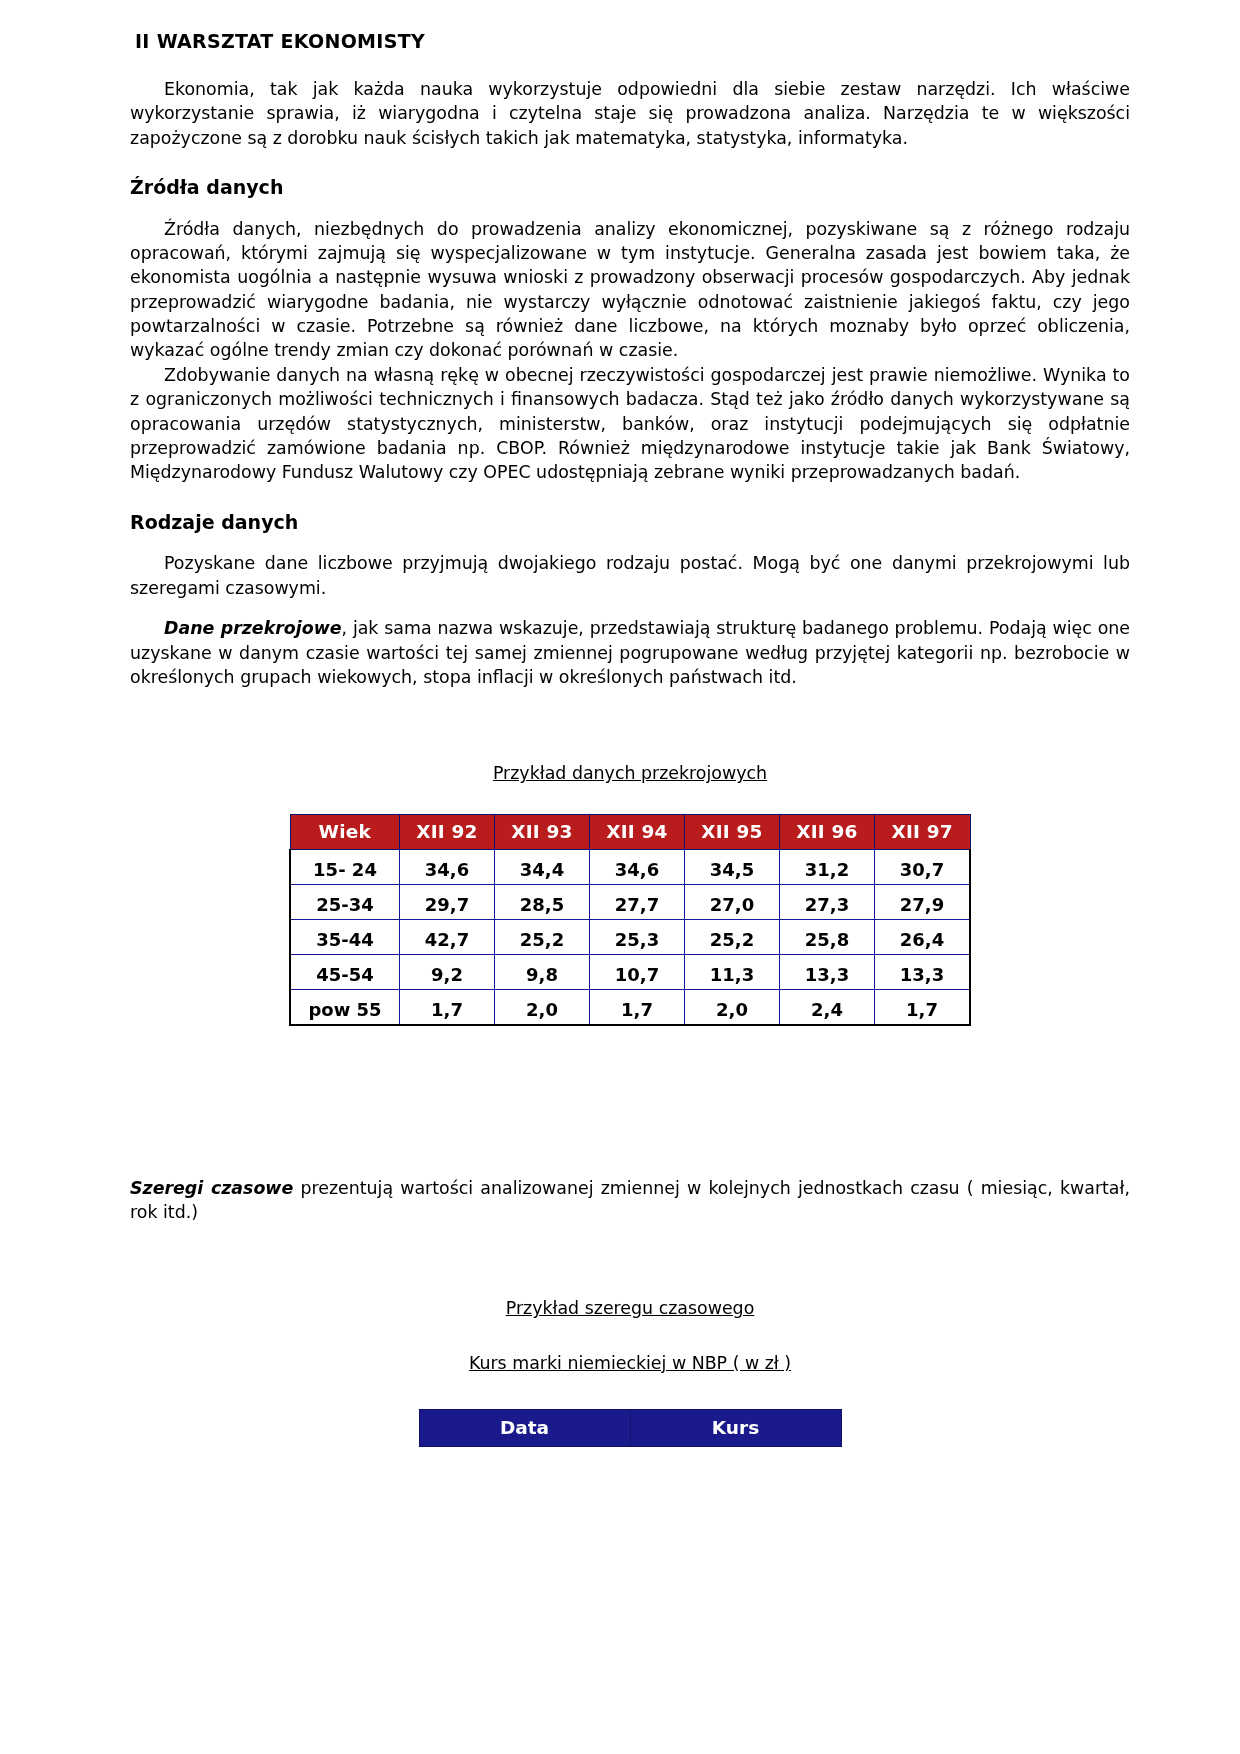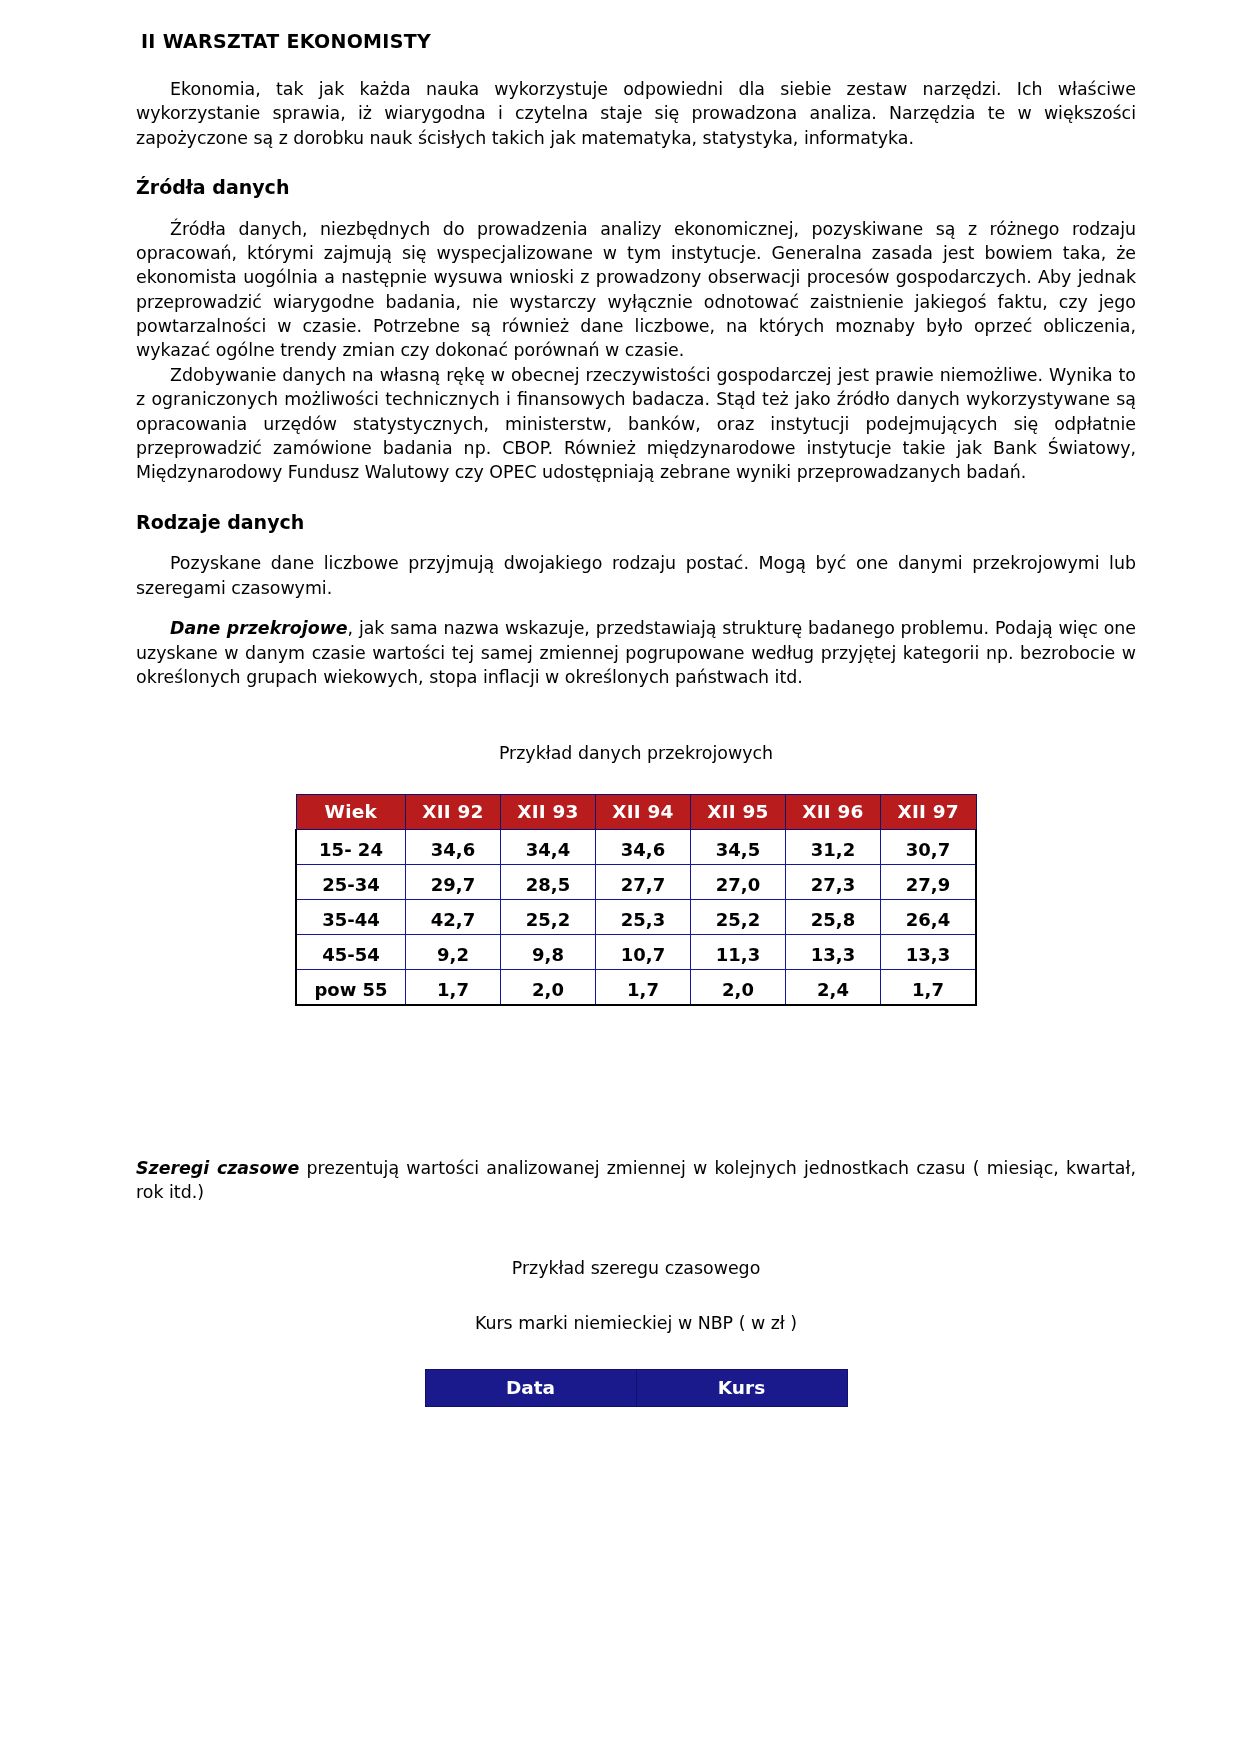--- a/index.html
+++ b/index.html
@@ -19,21 +19,21 @@
   .page {
     position: absolute;
     left: 0; top: 0;
     width: 1240px;
     height: 1754px;
     box-sizing: border-box;
     padding: 0;
   }
   .content {
     position: absolute;
-    left: 136px;
+    left: 130px;
     top: 30px;
     width: 1000px;
   }
   h1.doc-title {
     font-size: 19px;
     font-weight: bold;
     letter-spacing: 0.3px;
     margin: 0 0 24px 5px;
     line-height: 1.2;
   }
@@ -64,21 +64,22 @@
     font-weight: bold;
     font-style: italic;
   }
   .caption {
     font-size: 17.4px;
     text-align: center;
     margin: 0;
     line-height: 1.4;
   }
   .caption-block {
-    margin-top: 52px;
+    margin-top: 72px;
+    text-decoration: underline;
   }
   .caption-2 {
     margin-top: 30px;
   }
   
   .table-wrap {
     display: flex;
     justify-content: center;
     margin-top: 28px;
   }

